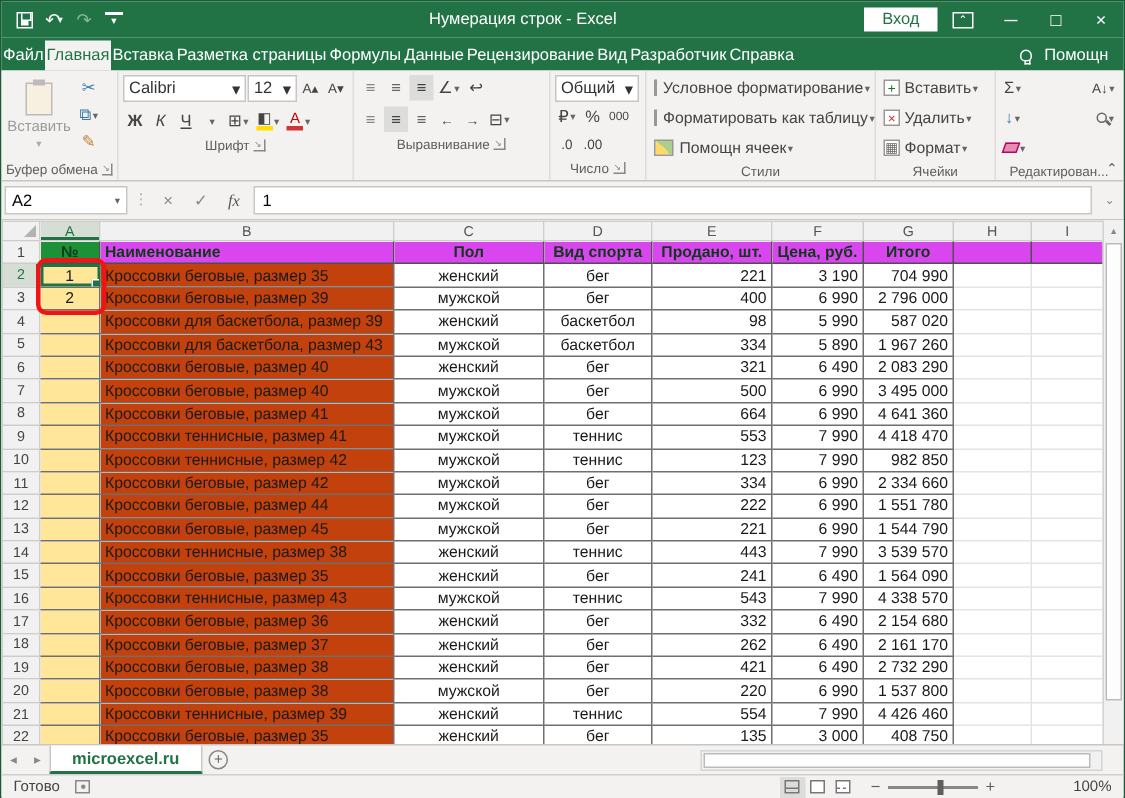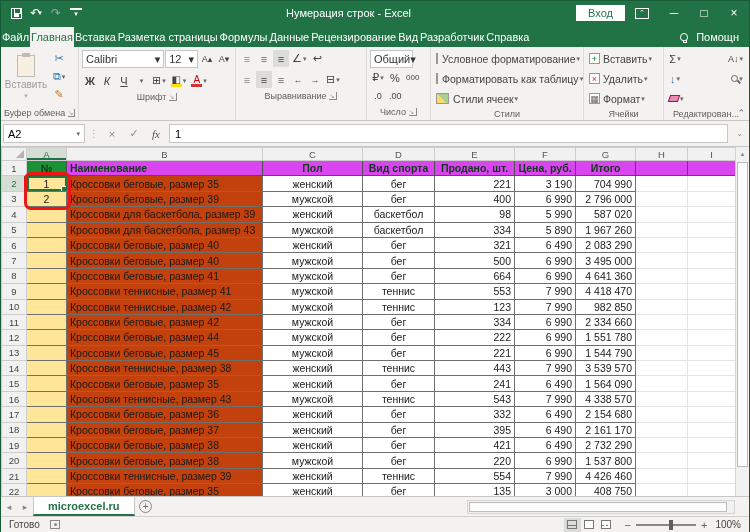--- a/index.html
+++ b/index.html
@@ -127,21 +127,21 @@
   .view-btn { width:17px; height:14px; display:flex; align-items:center; justify-content:center; }
   .view-btn.active { background:#dcdcda; }
   .vb-ic { width:10px; height:9px; border:1px solid #777; }
   .vb-ic.grid-v { background:linear-gradient(#777 0 1px,transparent 1px) 0 4px/100% 100% no-repeat; }
   .vb-ic.page-v { background:#fff; }
   .vb-ic.break-v { background:repeating-linear-gradient(90deg,#777 0 2px,transparent 2px 4px) 0 4px/100% 1px no-repeat,#fff; }
   .zoom-ctl { display:flex; align-items:center; gap:5px; margin:0 8px 0 10px; }
   .zoom-track { width:60px; height:2px; background:#8a8886; position:relative; }
   .zoom-thumb { position:absolute; left:55%; top:-4px; width:4px; height:10px; background:#605e5c; }
   .zoom-pm { font-size:11px; color:#605e5c; }
-  .zoom-val { margin-right:8px; }
+  .zoom-val { margin-right:8px;margin-left:44px; }
 </style>
 </head>
 <body>
 
 <div class="window">
 
   <div class="titlebar">
     <div class="qat">
       <span class="btn">
           <span class="save-icon"></span>
@@ -290,21 +290,21 @@
         </div>
       </div>
       <div class="rg-label">
           <span>Выравнивание</span>
           <span class="launcher"></span>
         </div>
     </div>
 
     <div class="rgroup" style="width:64px">
       <div class="rcol" style="width:100%">
-        <span class="combo" style="width:43px">
+        <span class="combo" style="width:56px">
             <span>Общий</span>
             <span class="dd">▾</span>
           </span>
         <div class="rrow">
           <span class="rbtn">
               <span>₽</span>
               <span class="dd">▾</span>
             </span>
           <span class="rbtn">%</span>
           <span class="rbtn" style="font-size:8px">000</span>
@@ -327,21 +327,21 @@
             <span>Условное форматирование</span>
             <span class="dd">▾</span>
           </span>
         <span class="rbtn" style="justify-content:flex-start;font-size:10.5px">
             <span class="table-icon"></span>
             <span>Форматировать как таблицу</span>
             <span class="dd">▾</span>
           </span>
         <span class="rbtn" style="justify-content:flex-start;font-size:10.5px">
             <span class="cellstyle-icon"></span>
-            <span>Стили ячеек</span>
+            <span>Помощн ячеек</span>
             <span class="dd">▾</span>
           </span>
       </div>
       <div class="rg-label">
           <span>Стили</span>
         </div>
     </div>
 
     <div class="rgroup" style="width:80px">
       <div class="rcol" style="width:100%; gap:3px">
@@ -647,21 +647,21 @@
             <td class="g">2 154 680</td>
             <td class="out"></td>
             <td class="out"></td>
           </tr>
           <tr>
             <th class="rh">18</th>
             <td class="a"></td>
             <td class="b">Кроссовки беговые, размер 37</td>
             <td class="c">женский</td>
             <td class="d">бег</td>
-            <td class="e">395</td>
+            <td class="e">262</td>
             <td class="f">6 490</td>
             <td class="g">2 161 170</td>
             <td class="out"></td>
             <td class="out"></td>
           </tr>
           <tr>
             <th class="rh">19</th>
             <td class="a"></td>
             <td class="b">Кроссовки беговые, размер 38</td>
             <td class="c">женский</td>

